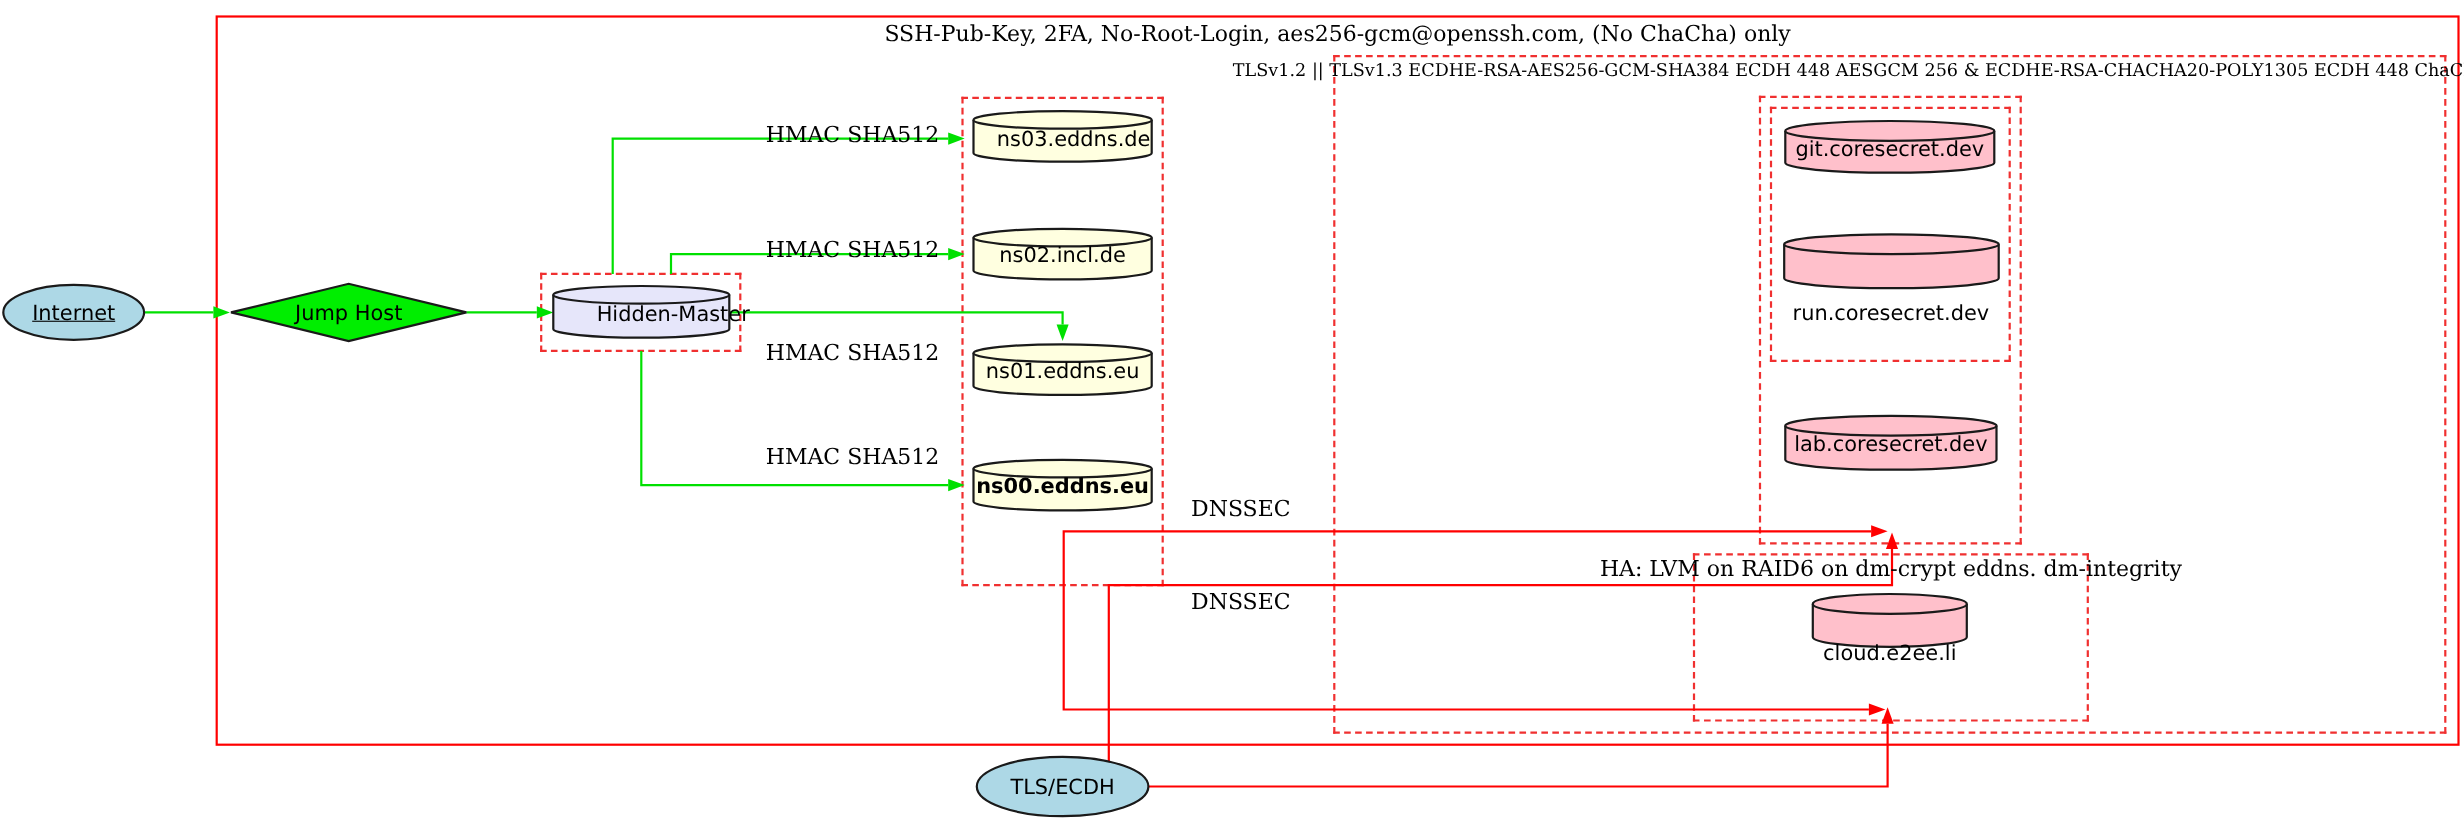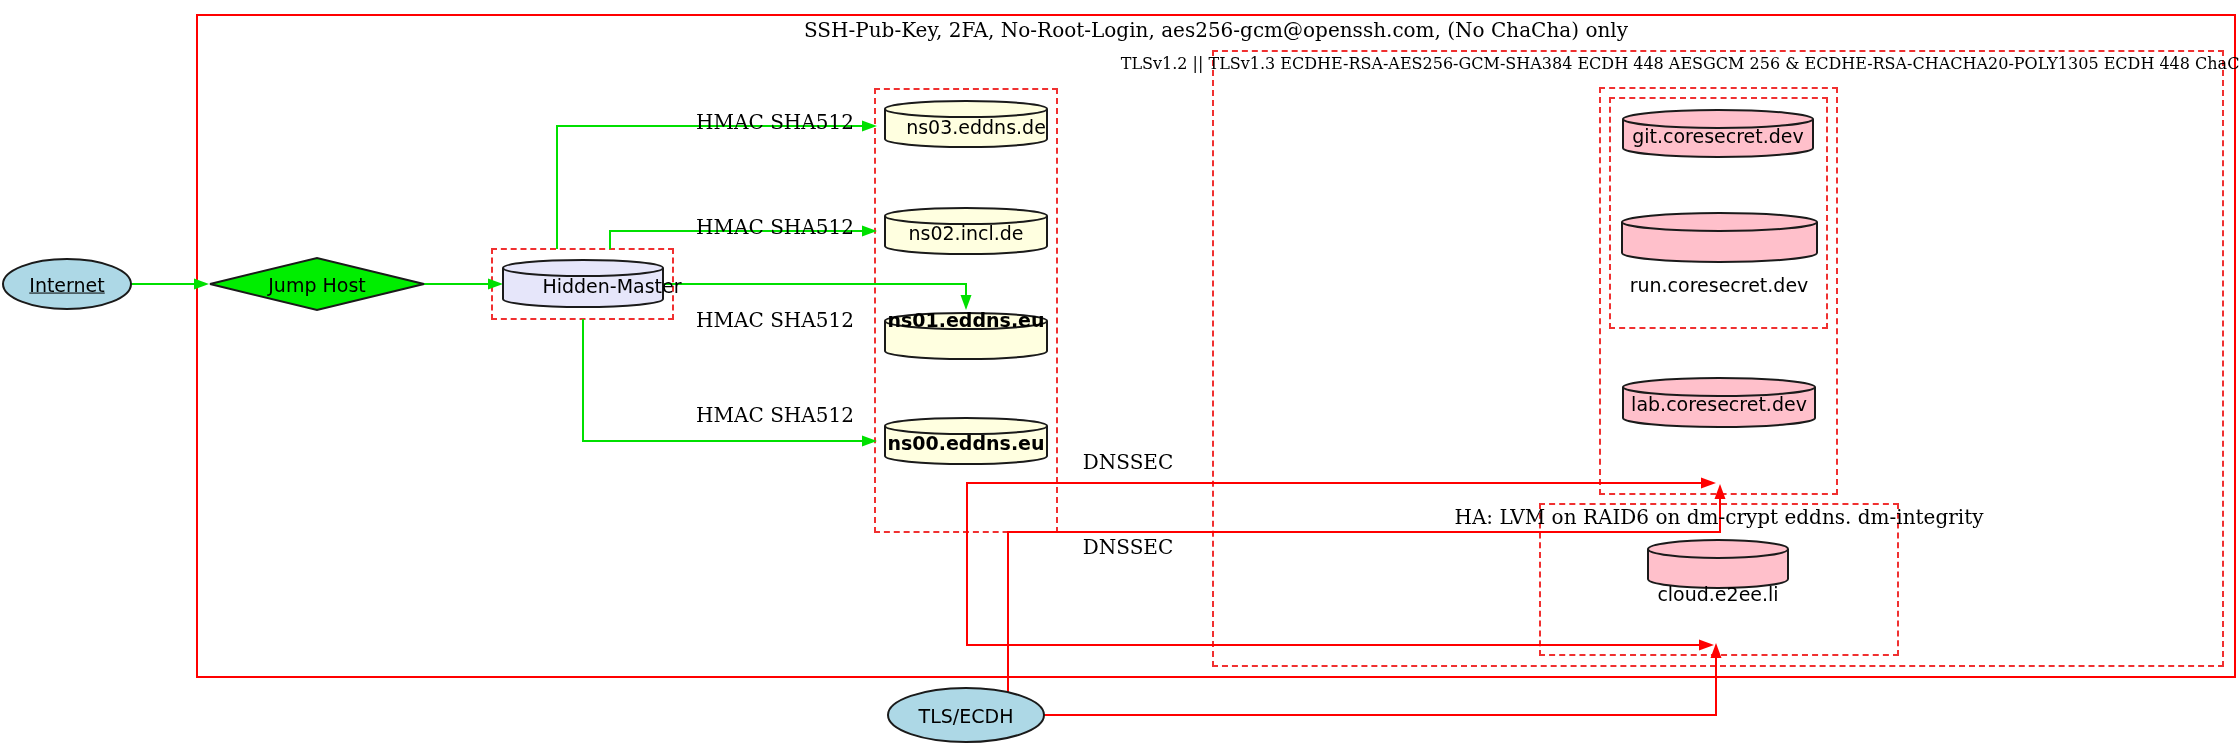--- a/index.html
+++ b/index.html
@@ -116,21 +116,21 @@
   <div class="lbl edge-lbl" style="left:775px;top:320px;">HMAC SHA512</div>
   <div class="lbl edge-lbl" style="left:775px;top:415px;">HMAC SHA512</div>
   <div class="lbl edge-lbl" style="left:1128px;top:462px;">DNSSEC</div>
   <div class="lbl edge-lbl" style="left:1128px;top:547px;">DNSSEC</div>
 
   <div class="lbl node-lbl" style="left:67px;top:285px;text-decoration:underline;">Internet</div>
   <div class="lbl node-lbl" style="left:317px;top:285px;">Jump Host</div>
   <div class="lbl node-lbl" style="left:583px;top:286px;margin-left:29px;">Hidden-Master</div>
   <div class="lbl node-lbl" style="left:976px;top:127px;">ns03.eddns.de</div>
   <div class="lbl node-lbl" style="left:966px;top:233px;">ns02.incl.de</div>
-  <div class="lbl node-lbl" style="left:966px;top:320px;font-weight:bold;">ns01.eddns.eu</div>
+  <div class="lbl node-lbl" style="left:966px;top:338px;">ns01.eddns.eu</div>
   <div class="lbl node-lbl" style="left:966px;top:443px;font-weight:bold;">ns00.eddns.eu</div>
   <div class="lbl node-lbl" style="left:1718px;top:136px;">git.coresecret.dev</div>
   <div class="lbl node-lbl" style="left:1719px;top:240px;margin-top:45px;">run.coresecret.dev</div>
   <div class="lbl node-lbl" style="left:1719px;top:404px;">lab.coresecret.dev</div>
   <div class="lbl node-lbl" style="left:1718px;top:594px;">cloud.e2ee.li</div>
   <div class="lbl node-lbl" style="left:966px;top:716px;">TLS/ECDH</div>
 
 </div>
 
 </body></html>

